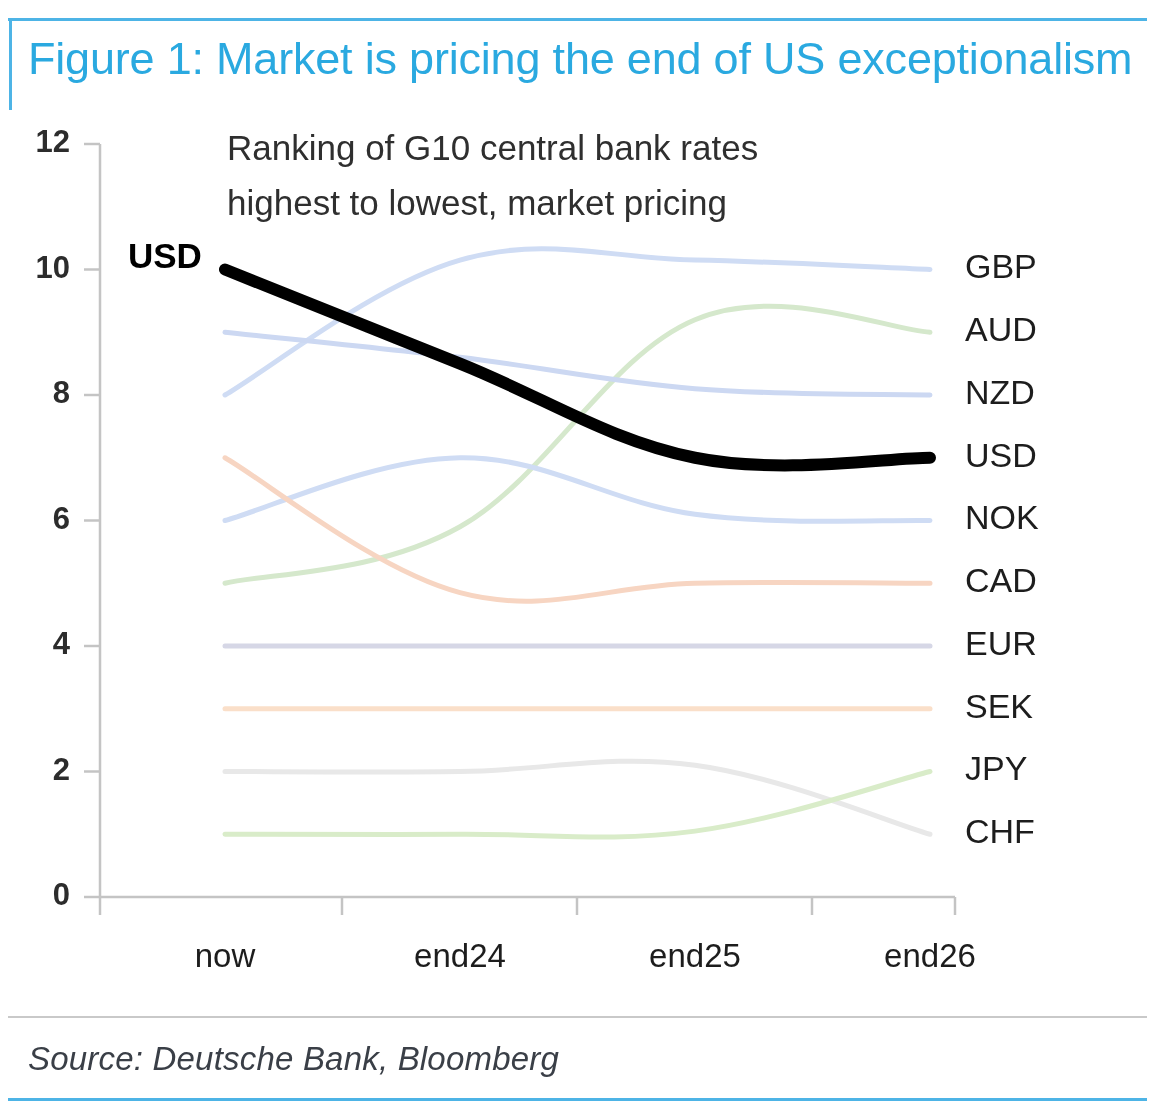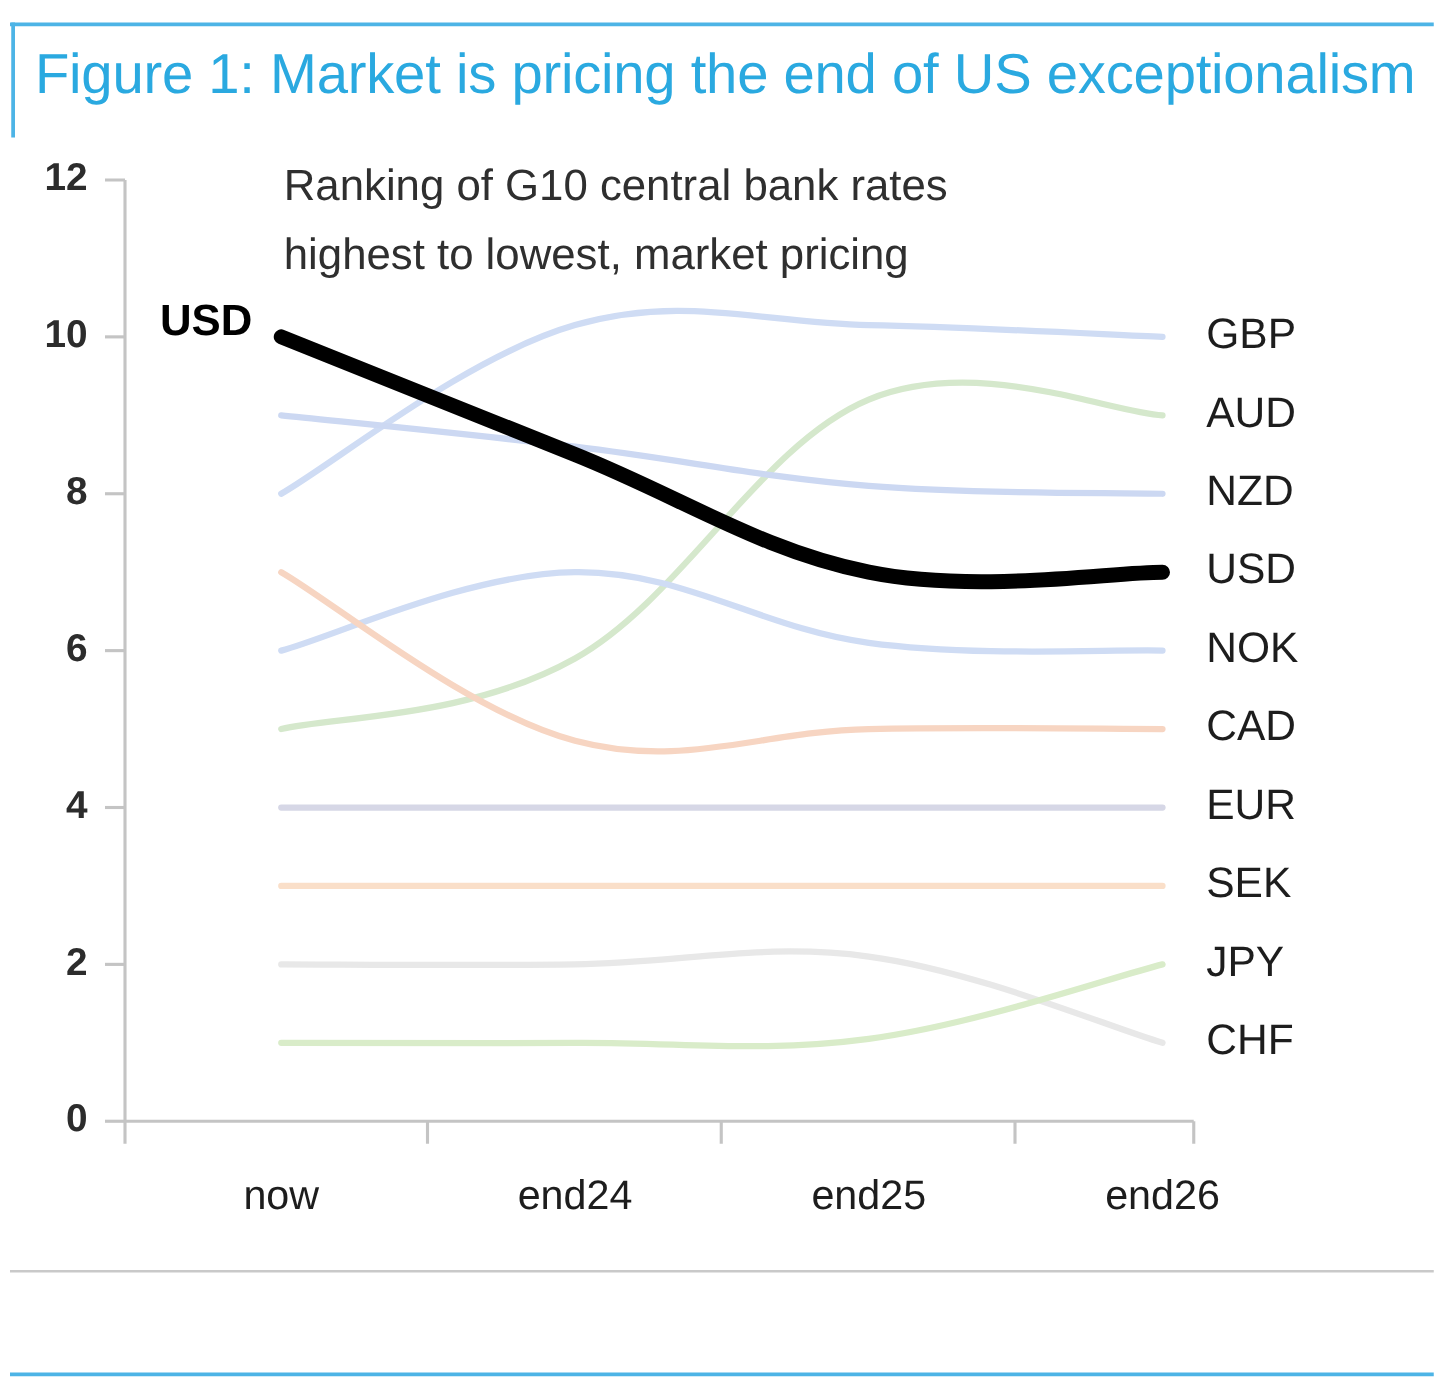--- a/index.html
+++ b/index.html
@@ -191,15 +191,16 @@
         </g>
 
       <text class="annot" x="227" y="50">Ranking of G10 central bank rates</text>
       <text class="annot" x="227" y="105">highest to lowest, market pricing</text>
 
       <text class="usd-flag" x="128" y="158">USD</text>
     </svg>
   </div>
 
   <div class="source-rule"></div>
+  <div class="source">Source: Deutsche Bank, Bloomberg</div>
   <div class="bottom-rule"></div>
 
 </div>
 
 </body></html>

